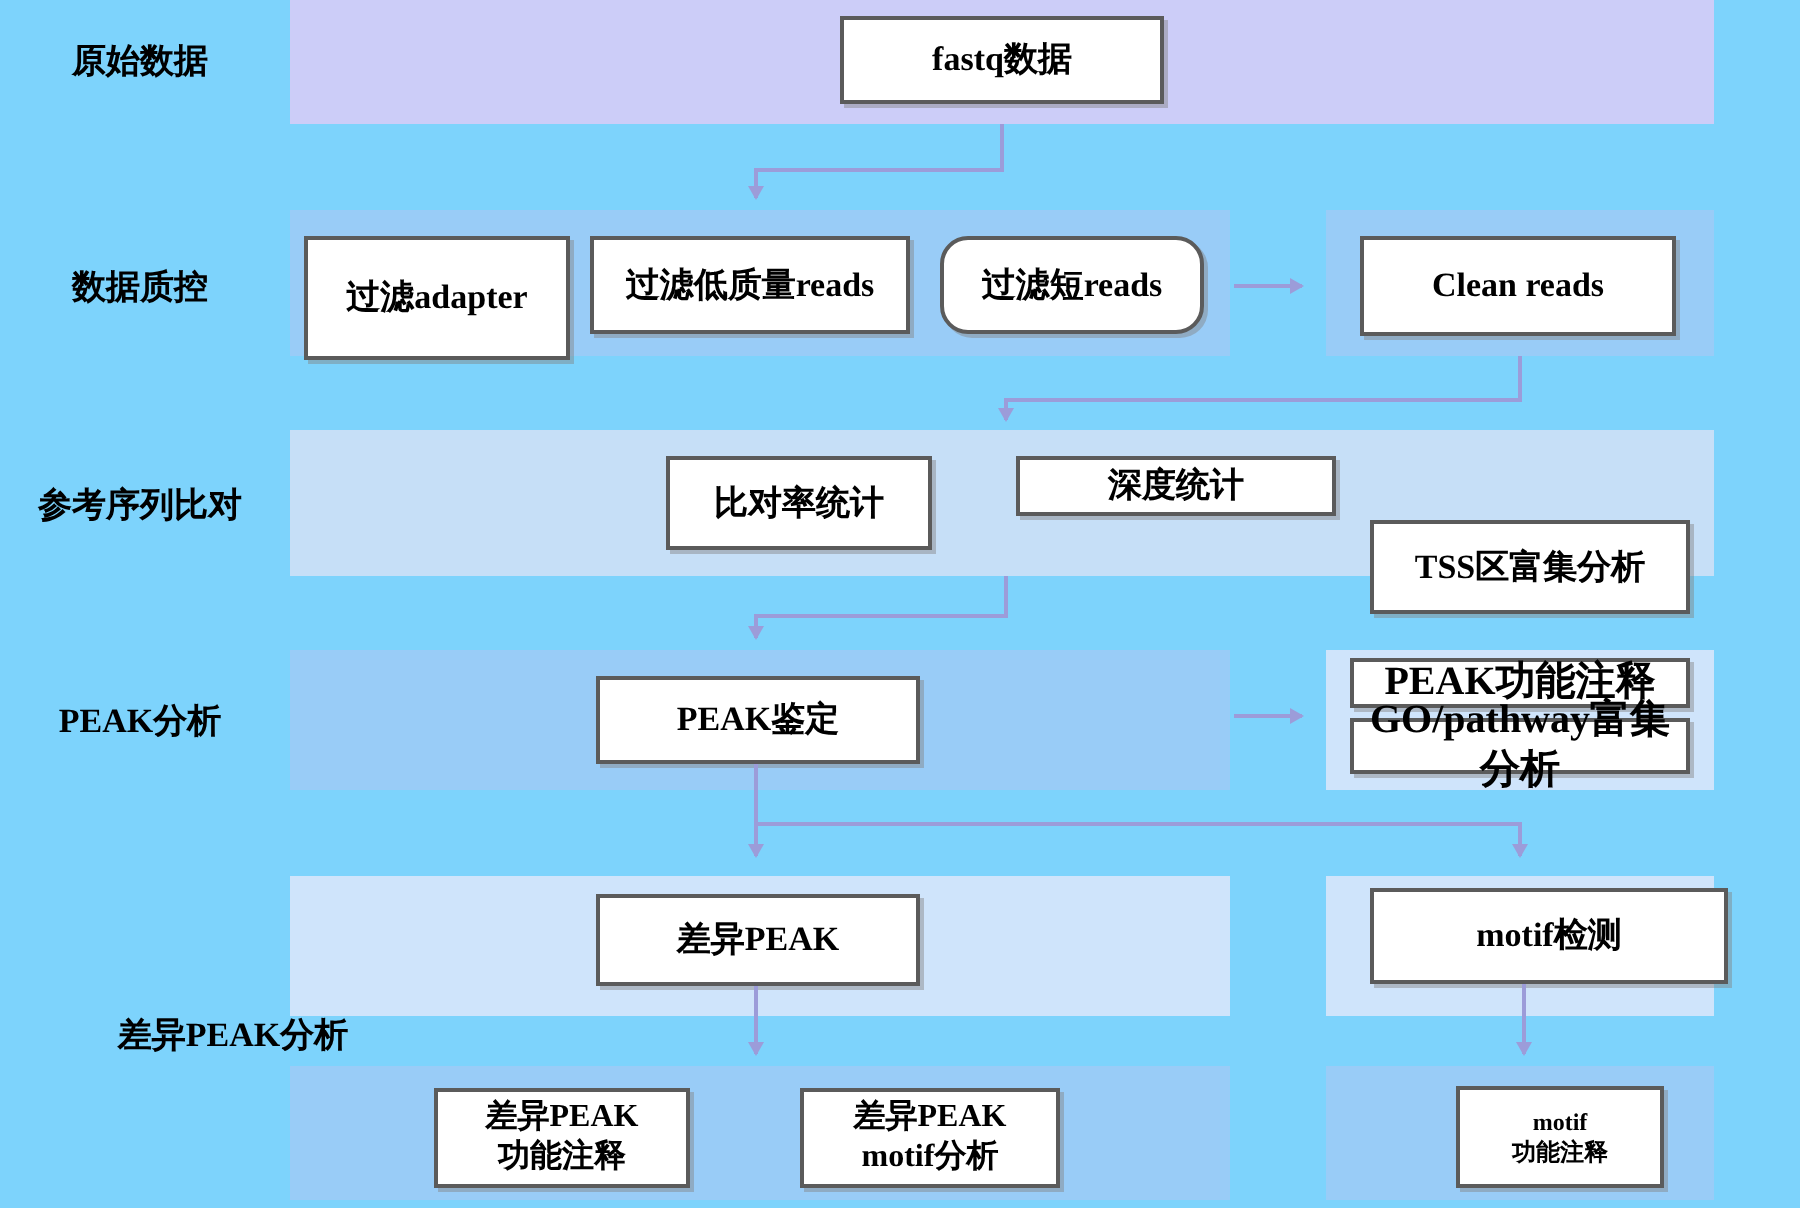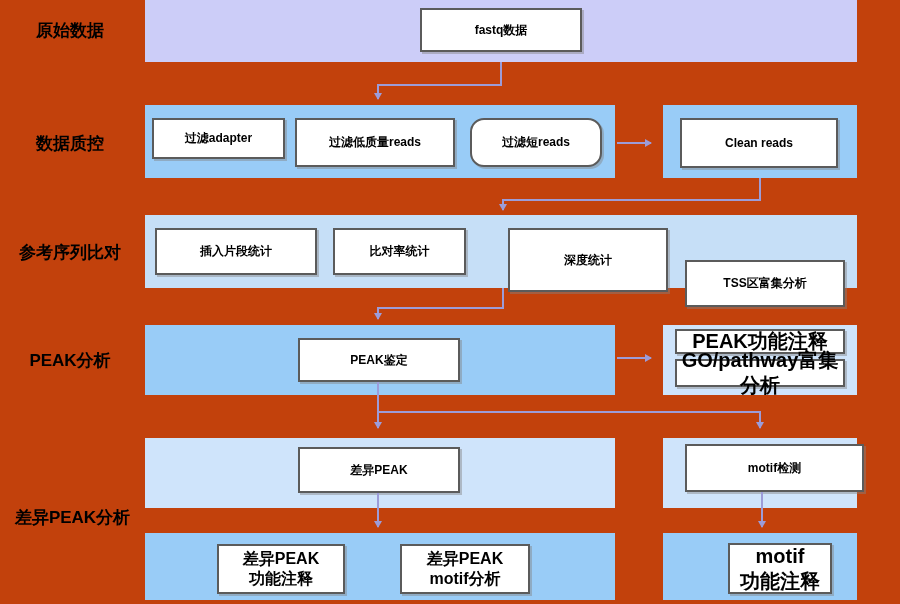--- a/index.html
+++ b/index.html
@@ -1,35 +1,35 @@
 <!DOCTYPE html>
 <html><head>
 <meta charset="utf-8">
 <style>
   html,body{margin:0;padding:0;background:#fff;}
   #canvas{
     position:relative;
     width:900px;height:604px;
-    background:#c2410c;
-    font-family:Liberation Sans, sans-serif;
+    background:#7dd3fc;
+    font-family:Liberation Serif, serif;
     overflow:hidden;
   }
   .band{position:absolute;}
   .stage-label{
     position:absolute;
     font-weight:bold;font-size:17px;color:#000;
     text-align:center;white-space:nowrap;
   }
   .node{
     position:absolute;box-sizing:border-box;
     background:#ffffff;
     border:2px solid #5b5b5b;
     box-shadow:2px 2px 0 rgba(130,130,130,0.45);
     display:flex;align-items:center;justify-content:center;
-    font-weight:bold;font-size:12px;color:#000;
+    font-weight:bold;font-size:17px;color:#000;
     text-align:center;white-space:pre-line;line-height:1.25;
   }
   .node.small{font-size:20px;}
   #arrows{position:absolute;left:0;top:0;pointer-events:none;}
 </style>
 </head>
 <body>
 
 <div id="canvas">
 
@@ -46,46 +46,45 @@
   <div class="band" style="left:145px;top:438px;width:470px;height:70px;background:#cfe4fb;"></div>
   <div class="band" style="left:663px;top:438px;width:194px;height:70px;background:#cfe4fb;"></div>
 
   <div class="band" style="left:145px;top:533px;width:470px;height:67px;background:#99ccf7;"></div>
   <div class="band" style="left:663px;top:533px;width:194px;height:67px;background:#99ccf7;"></div>
 
   <div class="stage-label" style="left:0;top:19px;width:140px;">原始数据</div>
   <div class="stage-label" style="left:0;top:132px;width:140px;">数据质控</div>
   <div class="stage-label" style="left:0;top:241px;width:140px;">参考序列比对</div>
   <div class="stage-label" style="left:0;top:349px;width:140px;">PEAK分析</div>
-  <div class="stage-label" style="left:0;top:506px;width:145px;">差异PEAK分析</div>
+  <div class="stage-label" style="left:0;top:506px;width:145px;padding-left:44px;">差异PEAK分析</div>
 
   <div class="node" style="left:420px;top:8px;width:162px;height:44px;">fastq数据</div>
 
-  <div class="node" style="left:152px;top:118px;width:133px;height:41px;">过滤adapter</div>
+  <div class="node" style="left:152px;top:118px;width:133px;height:62px;">过滤adapter</div>
   <div class="node" style="left:295px;top:118px;width:160px;height:49px;">过滤低质量reads</div>
   <div class="node" style="left:470px;top:118px;width:132px;height:49px;border-radius:14px;">过滤短reads</div>
   <div class="node" style="left:680px;top:118px;width:158px;height:50px;">Clean reads</div>
 
-  <div class="node" style="left:155px;top:228px;width:162px;height:47px;">插入片段统计</div>
   <div class="node" style="left:333px;top:228px;width:133px;height:47px;">比对率统计</div>
-  <div class="node" style="left:508px;top:228px;width:160px;height:64px;">深度统计</div>
+  <div class="node" style="left:508px;top:228px;width:160px;height:30px;">深度统计</div>
   <div class="node" style="left:685px;top:228px;width:160px;height:47px;margin-top:32px;">TSS区富集分析</div>
 
   <div class="node" style="left:298px;top:338px;width:162px;height:44px;">PEAK鉴定</div>
   <div class="node small" style="left:675px;top:329px;width:170px;height:25px;">PEAK功能注释</div>
   <div class="node small" style="left:675px;top:359px;width:170px;height:28px;">GO/pathway富集分析</div>
 
   <div class="node" style="left:298px;top:447px;width:162px;height:46px;">差异PEAK</div>
   <div class="node" style="left:685px;top:444px;width:179px;height:48px;">motif检测</div>
 
   <div class="node" style="left:217px;top:544px;width:128px;height:50px;font-size:16px;">差异PEAK
 功能注释</div>
   <div class="node" style="left:400px;top:544px;width:130px;height:50px;font-size:16px;">差异PEAK
 motif分析</div>
-  <div class="node" style="left:728px;top:543px;width:104px;height:51px;font-size:20px;">motif
+  <div class="node" style="left:728px;top:543px;width:104px;height:51px;font-size:12px;">motif
 功能注释</div>
 
   <svg id="arrows" width="900" height="604" viewBox="0 0 900 604">
     <defs>
       <marker id="ah" markerWidth="10" markerHeight="10" refX="6" refY="4" orient="auto" markerUnits="userSpaceOnUse">
         <path d="M0,0 L7,4 L0,8 Z" fill="#9c9cd9"></path>
       </marker>
     </defs>
     <g stroke="#9c9cd9" stroke-width="2" fill="none">
       <path d="M501,62 L501,85 L378,85 L378,99" marker-end="url(#ah)"></path>

